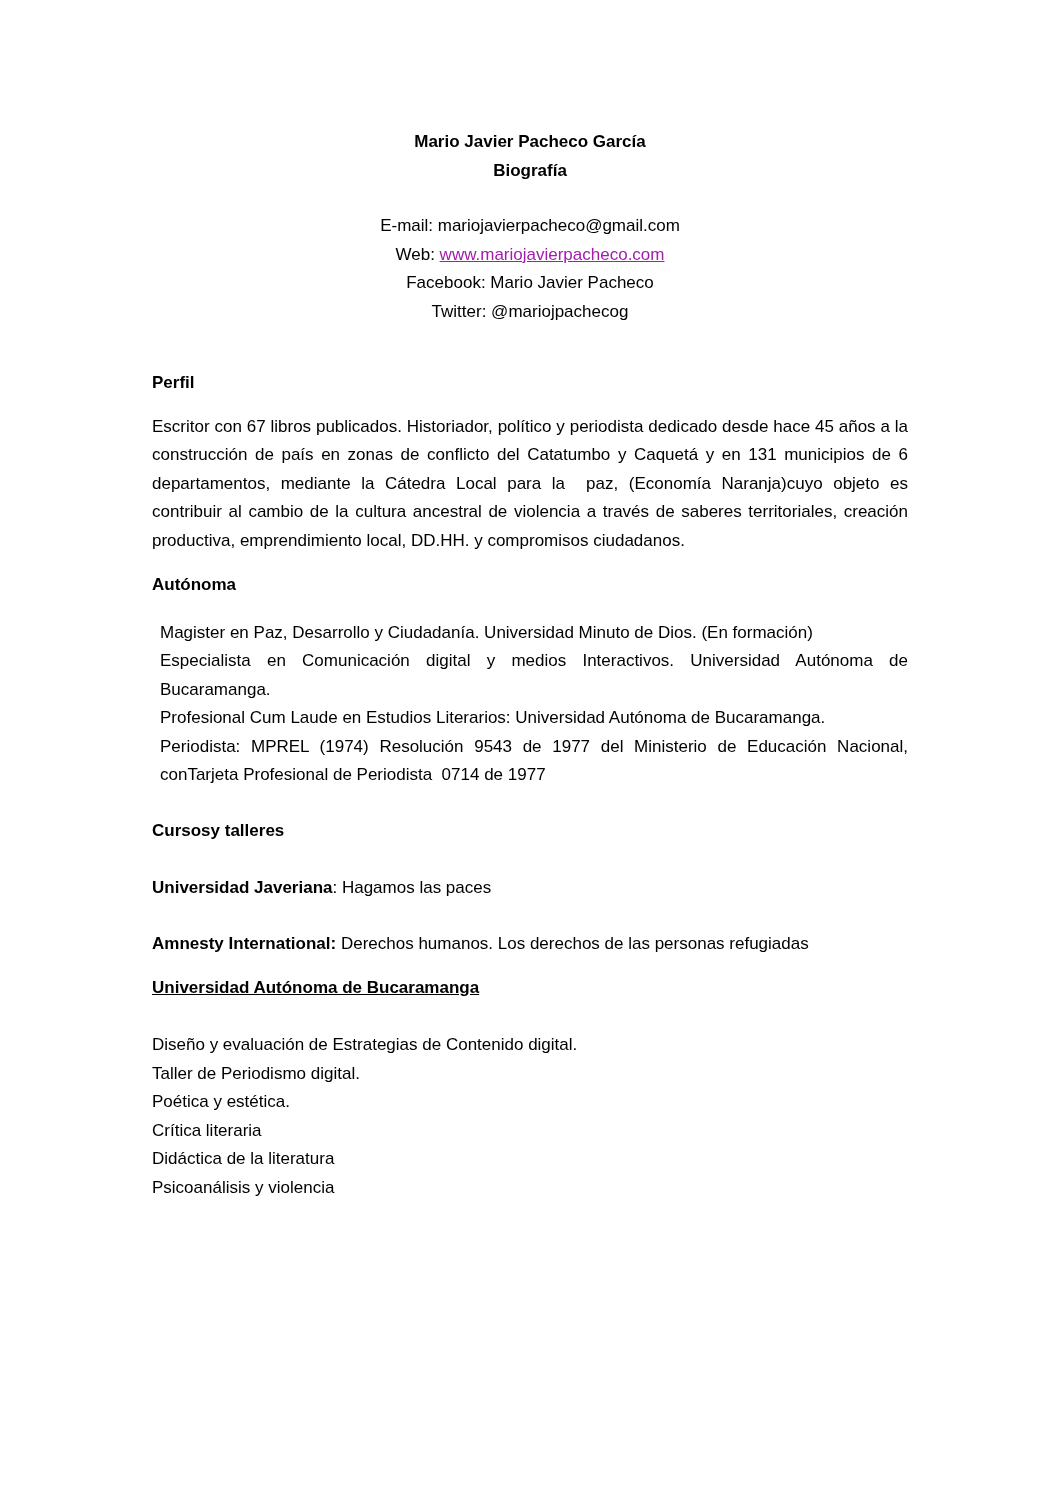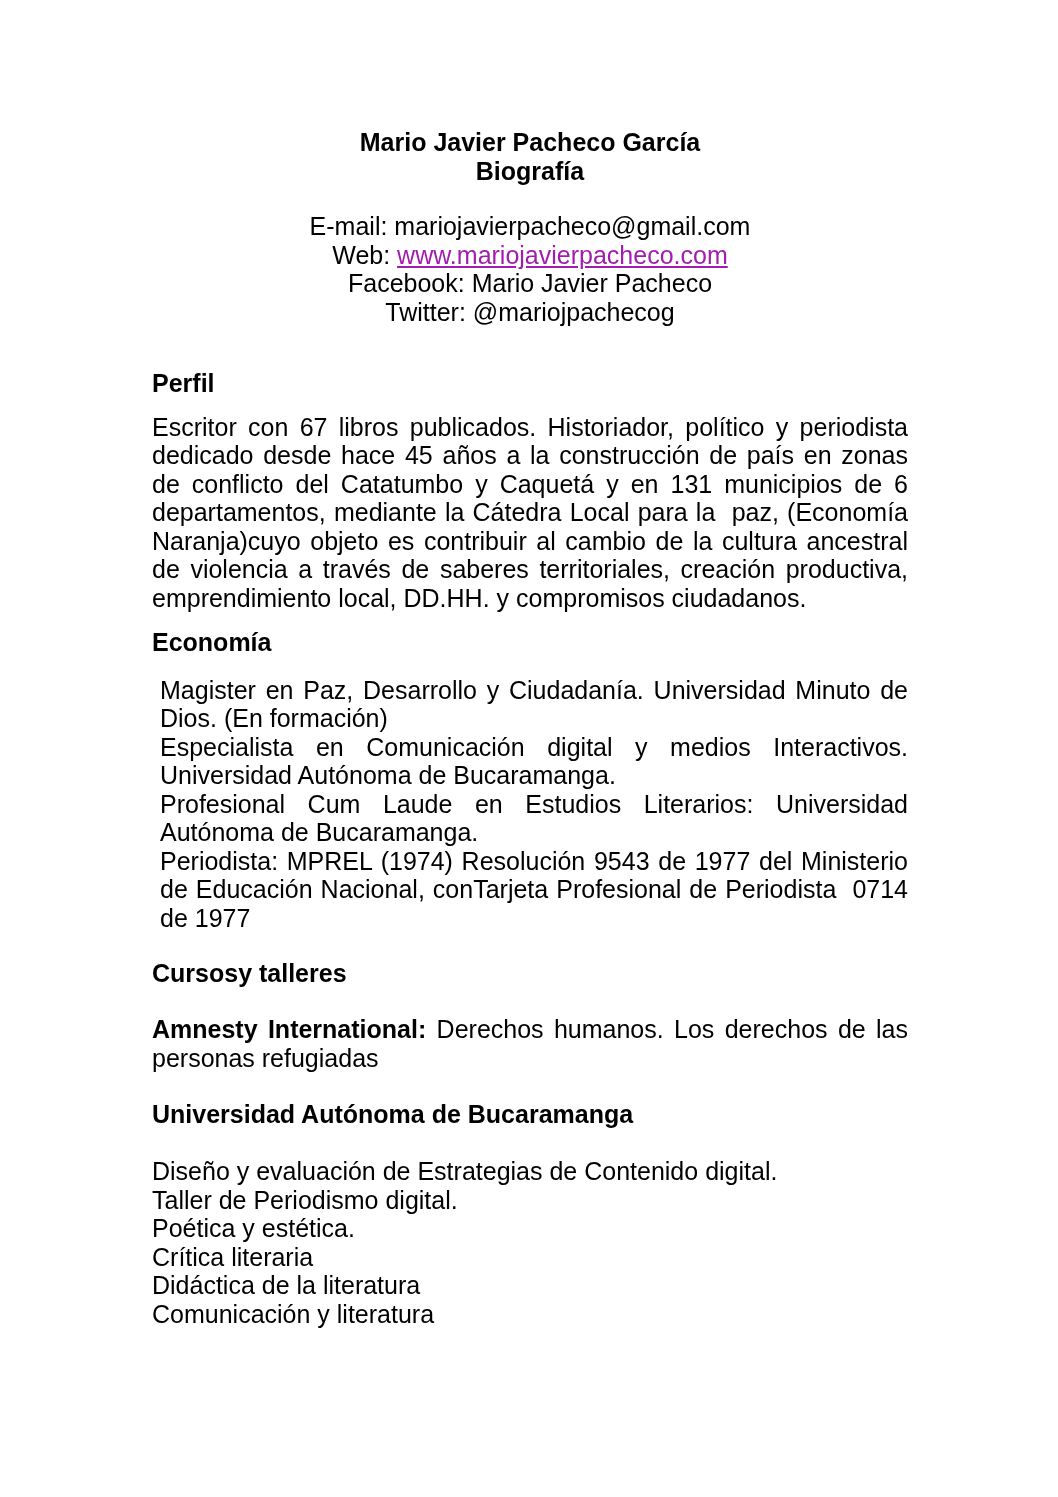--- a/index.html
+++ b/index.html
@@ -8,21 +8,21 @@
     background: #ffffff;
   }
   .page {
     position: relative;
     width: 1058px;
     height: 1497px;
     box-sizing: border-box;
     background: #ffffff;
     color: #000000;
     font-family: "Liberation Sans", "DejaVu Sans", sans-serif;
-    font-size: 25px;
+    font-size: 17px;
     line-height: 28.5px;
     padding: 128px 150px 0 152px;
     overflow: hidden;
   }
   .centered { text-align: center; }
   .bold { font-weight: bold; }
   .justified {
     text-align: justify;
     white-space: pre-wrap;
   }
@@ -35,21 +35,21 @@
   .header-block   { margin-top: 0; }
   .contact-block  { margin-top: 27px; }
   .h-perfil       { margin-top: 43px; }
   .p-perfil       { margin-top: 15px; }
   .p-birth        { margin-top: 19px; }
   .h-formacion    { margin-top: 15.5px; }
   .formacion-block{ margin-top: 19.5px; margin-left: 8px; }
   .h-cursos       { margin-top: 27px; }
   .p-javeriana    { margin-top: 28.5px; }
   .p-amnesty      { margin-top: 27.5px; }
-  .h-unab         { margin-top: 28px; }
+  .h-unab         { margin-top: 16px; text-decoration: underline; }
   .course-list    { margin-top: 28.5px; }
   .course-list div { white-space: pre-wrap; }
 </style>
 </head>
 <body>
 
 <div class="page">
 
   <div class="header-block centered">
     <div class="bold">Mario Javier Pacheco García</div>
@@ -59,37 +59,38 @@
   <div class="contact-block centered">
     <div>E-mail: mariojavierpacheco@gmail.com</div>
     <div><span>Web: </span><span class="doc-link">www.mariojavierpacheco.com</span></div>
     <div>Facebook: Mario Javier Pacheco</div>
     <div>Twitter: @mariojpachecog</div>
   </div>
 
   <div class="h-perfil bold">Perfil</div>
   <div class="p-perfil justified">Escritor con 67 libros publicados. Historiador, político y periodista dedicado desde hace 45 años a la construcción de país en zonas de conflicto del Catatumbo y Caquetá y en 131 municipios de 6 departamentos, mediante la Cátedra Local para la  paz, (Economía Naranja)cuyo objeto es contribuir al cambio de la cultura ancestral de violencia a través de saberes territoriales, creación productiva, emprendimiento local, DD.HH. y compromisos ciudadanos.</div>
 
-  <div class="h-formacion bold">Economía</div>
+  <div class="h-formacion bold">Autónoma</div>
   <div class="formacion-block">
     <div class="justified">Magister en Paz, Desarrollo y Ciudadanía. Universidad Minuto de Dios. (En formación)</div>
     <div class="justified">Especialista en Comunicación digital y medios Interactivos. Universidad Autónoma de Bucaramanga.</div>
     <div class="justified">Profesional Cum Laude en Estudios Literarios: Universidad Autónoma de Bucaramanga.</div>
     <div class="justified">Periodista: MPREL (1974) Resolución 9543 de 1977 del Ministerio de Educación Nacional, conTarjeta Profesional de Periodista  0714 de 1977</div>
   </div>
 
   <div class="h-cursos bold">Cursosy talleres</div>
 
+  <div class="p-javeriana"><span class="bold">Universidad Javeriana</span><span>: Hagamos las paces</span></div>
 
   <div class="p-amnesty justified"><span class="bold">Amnesty International:</span><span> Derechos humanos. Los derechos de las personas refugiadas</span></div>
 
   <div class="h-unab bold">Universidad Autónoma de Bucaramanga</div>
 
   <div class="course-list">
     <div>Diseño y evaluación de Estrategias de Contenido digital.</div>
     <div>Taller de Periodismo digital.</div>
     <div>Poética y estética.</div>
     <div>Crítica literaria</div>
     <div>Didáctica de la literatura</div>
-    <div>Comunicación y literatura</div>
+    <div>Psicoanálisis y violencia</div>
   </div>
 
 </div>
 
 </body></html>

